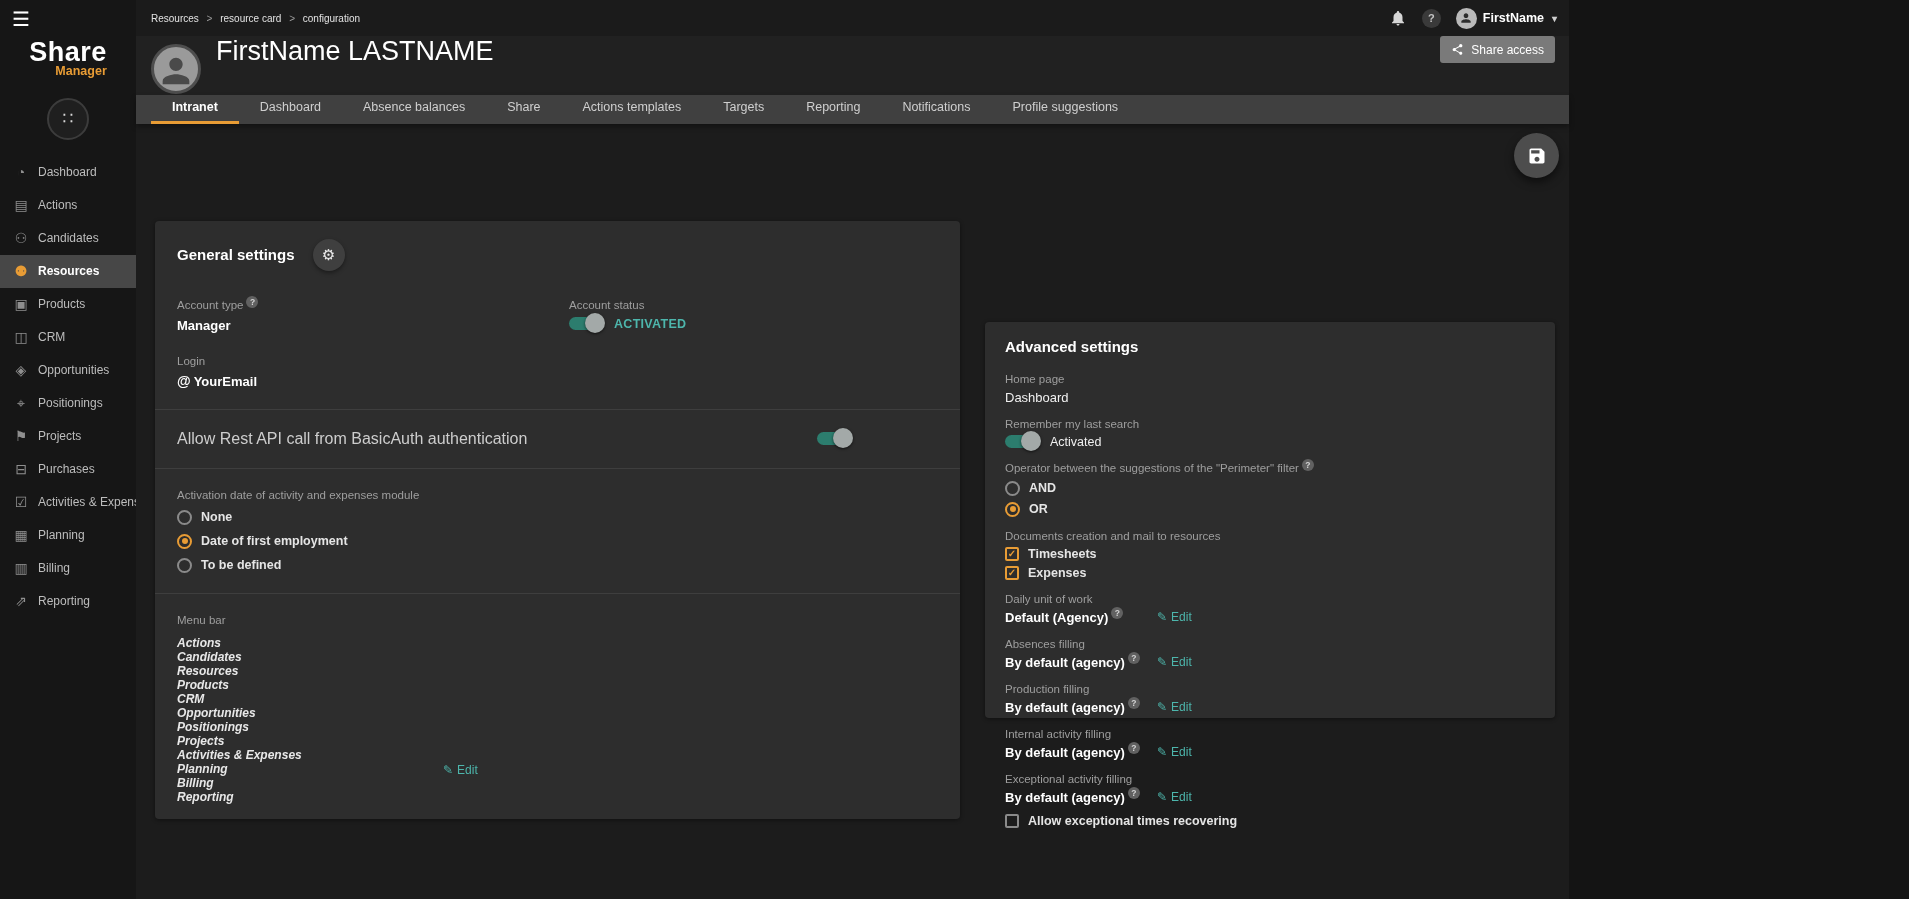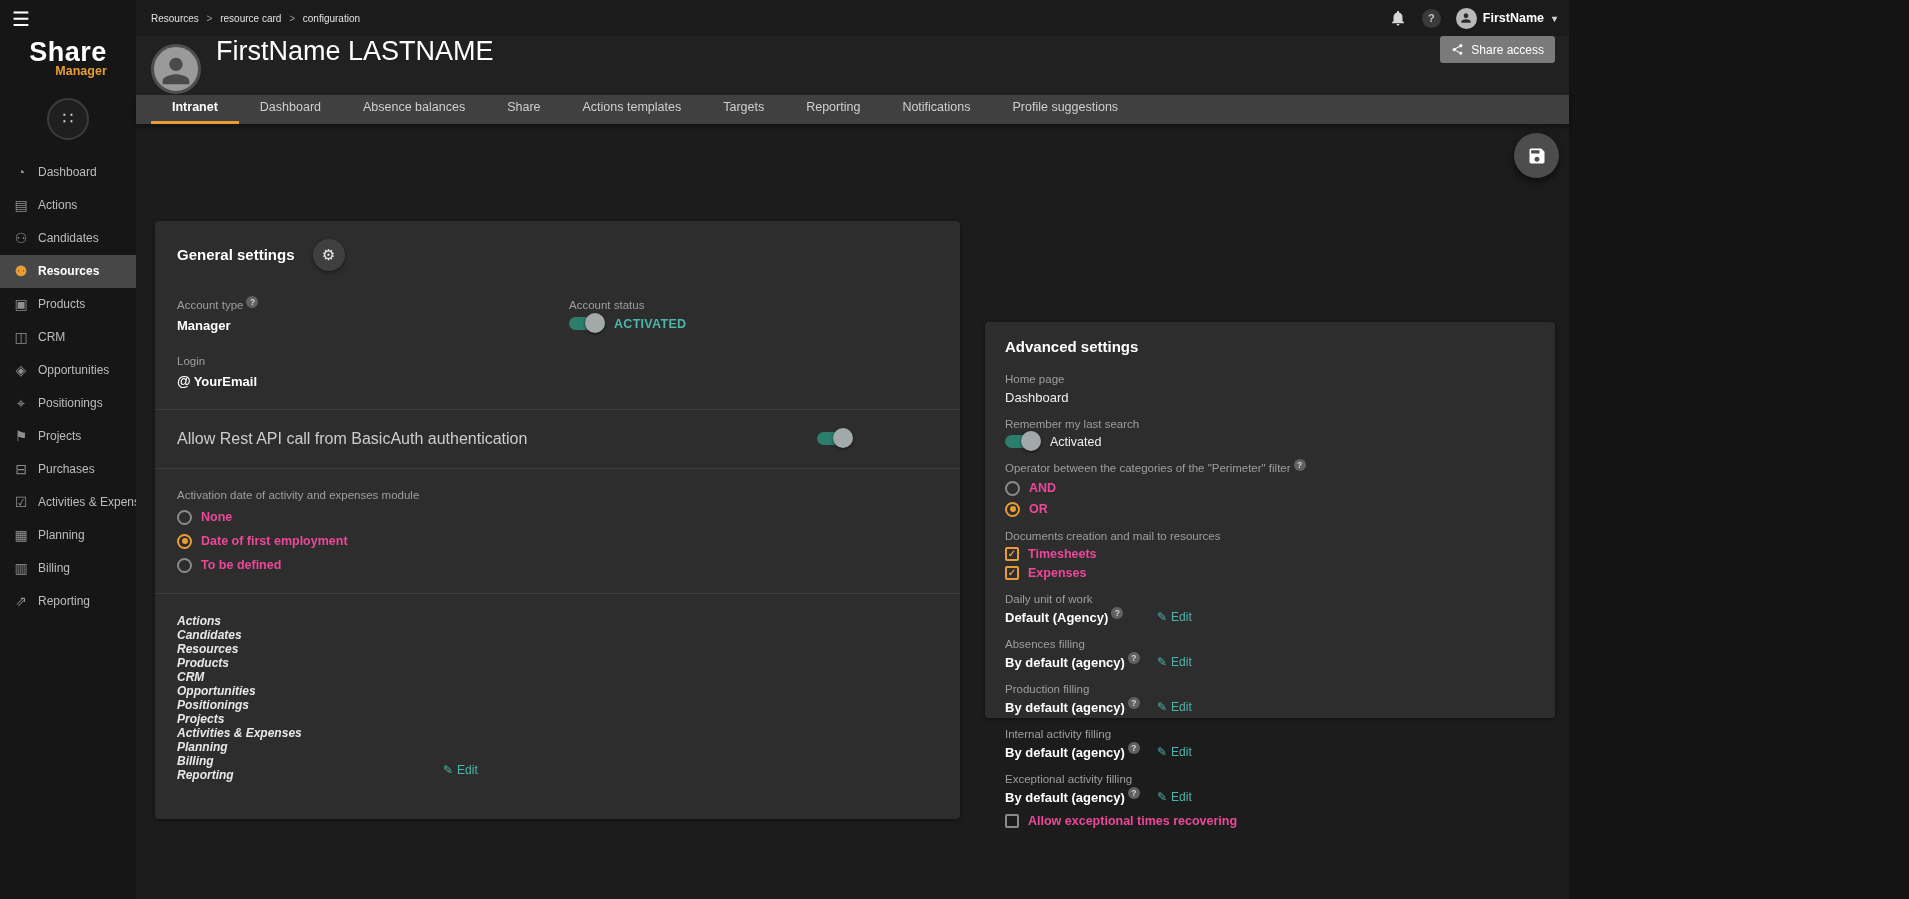--- a/index.html
+++ b/index.html
@@ -75,21 +75,21 @@
                    background:#a3a9a8; border-radius:50%; box-shadow:0 1px 3px rgba(0,0,0,.6); }
 
   .div { border:none; border-top:1px solid #3e3e3e; margin:20px -22px; }
   .api-row { display:flex; align-items:center; justify-content:space-between; padding-right:88px; }
   .api-label { color:#cdcdcd; font-size:16px; }
 
   .radio-row { display:flex; align-items:center; gap:9px; margin-top:9px; cursor:pointer; }
   .radio { width:15px; height:15px; border:2px solid #8a8a8a; border-radius:50%; position:relative; flex:none; }
   .radio.checked { border-color:#e89c35; }
   .radio.checked::after { content:""; position:absolute; inset:2.5px; border-radius:50%; background:#e89c35; }
-  .choice-label { color:#ec4899; font-size:12.5px; font-weight:bold; }
+  .choice-label { color:#e5e5e5; font-size:12.5px; font-weight:bold; }
 
   .menu-list { margin-top:10px; }
   .menu-item { color:#e8e8e8; font-size:12px; font-style:italic; font-weight:bold; line-height:14px; }
 
   .edit-link { color:#4db6ac; font-size:12px; display:inline-flex; align-items:center; gap:4px;
                cursor:pointer; text-decoration:none; }
   .edit-abs { position:absolute; left:288px; bottom:42px; }
 
   .q { display:inline-flex; width:12px; height:12px; border-radius:50%; background:#616161; color:#d4d4d4;
        font-size:8.5px; font-weight:bold; align-items:center; justify-content:center; margin-left:3px;
@@ -296,20 +296,21 @@
           </div>
           <div class="radio-row">
             <span class="radio"></span>
             <span class="choice-label">To be defined</span>
           </div>
         </div>
 
         <hr class="div">
 
         <div>
+          <div class="label">Menu bar</div>
           <div class="menu-list">
             <div class="menu-item">Actions</div>
             <div class="menu-item">Candidates</div>
             <div class="menu-item">Resources</div>
             <div class="menu-item">Products</div>
             <div class="menu-item">CRM</div>
             <div class="menu-item">Opportunities</div>
             <div class="menu-item">Positionings</div>
             <div class="menu-item">Projects</div>
             <div class="menu-item">Activities &amp; Expenses</div>
@@ -336,21 +337,21 @@
         <div class="adv-group">
           <div class="label">Remember my last search</div>
           <div class="toggle-line">
             <span class="toggle"></span>
             <span>Activated</span>
           </div>
         </div>
 
         <div class="adv-group">
           <div class="label">
-            <span>Operator between the categories of the "Perimeter" filter</span><span class="q">?</span>
+            <span>Operator between the suggestions of the "Perimeter" filter</span><span class="q">?</span>
           </div>
           <div class="radio-row" style="margin-top:6px;">
             <span class="radio"></span>
             <span class="choice-label">AND</span>
           </div>
           <div class="radio-row" style="margin-top:6px;">
             <span class="radio checked"></span>
             <span class="choice-label">OR</span>
           </div>
         </div>

